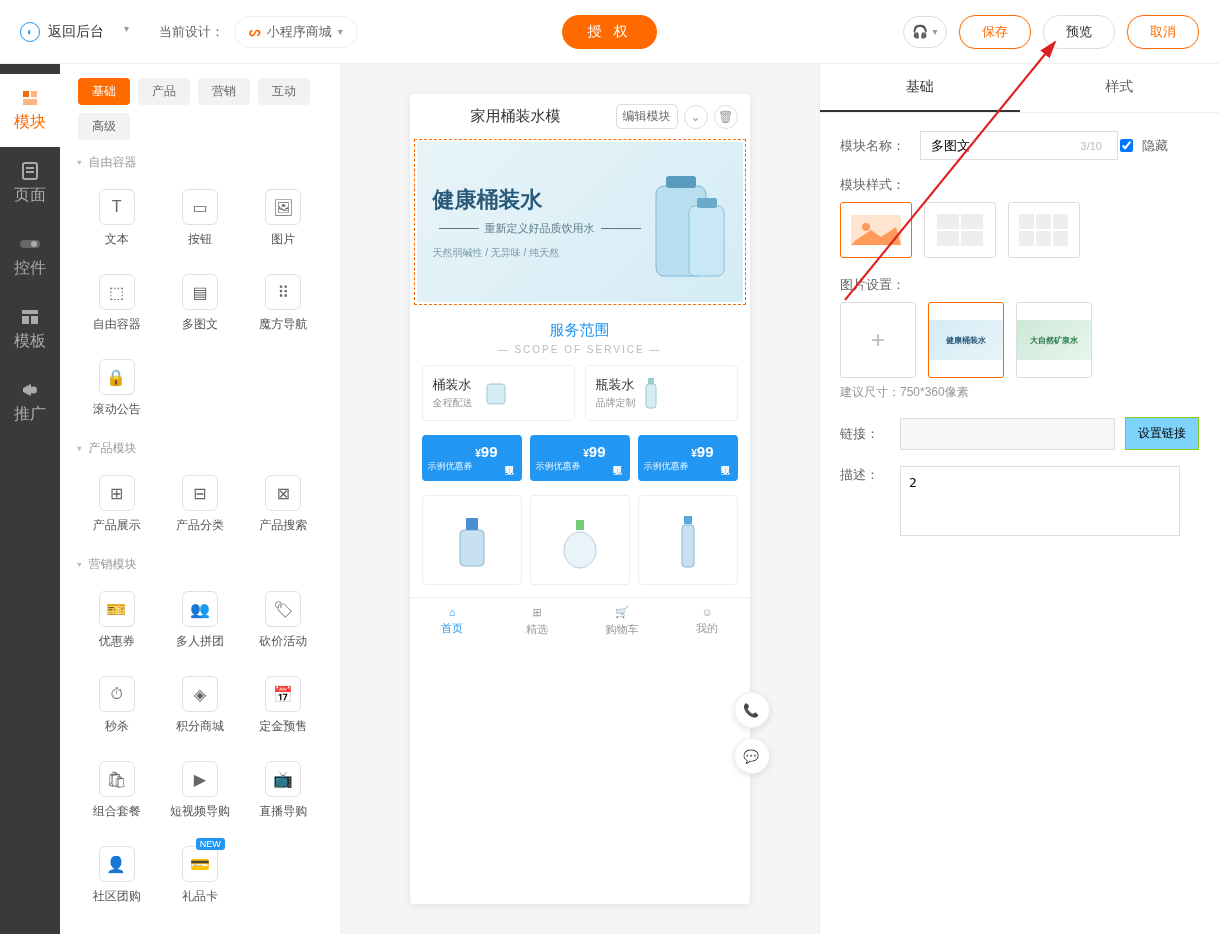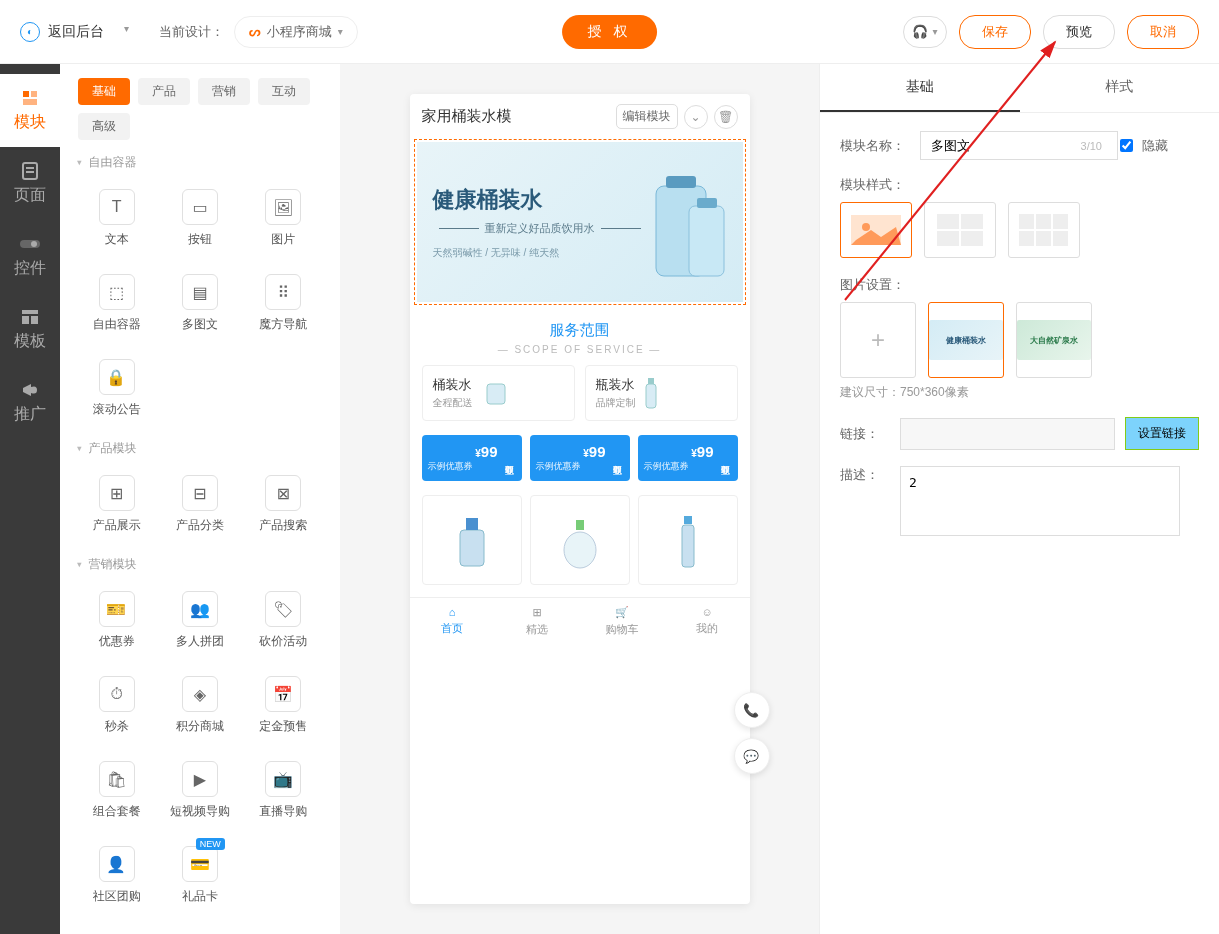--- a/index.html
+++ b/index.html
@@ -31,21 +31,21 @@
 .sec-head { display: flex; align-items: center; gap: 6px; color: #999; font-size: 12px; margin: 12px 0 8px 0; }
 .sec-head::before { content: "▸"; font-size: 9px; color: #bbb; transform: rotate(90deg); display: inline-block; }
 .mod-grid { display: grid; grid-template-columns: repeat(3, 1fr); gap: 6px; }
 .mod-item { display: flex; flex-direction: column; align-items: center; gap: 6px; padding: 10px 4px; cursor: pointer; position: relative; }
 .mod-item .m-ico { width: 36px; height: 36px; border: 1px solid #e0e0e0; border-radius: 6px; display: flex; align-items: center; justify-content: center; color: #666; font-size: 16px; }
 .mod-item .m-lbl { font-size: 12px; color: #555; }
 .mod-item .badge { position: absolute; top: 2px; right: 14px; background: #2196f3; color: #fff; font-size: 9px; padding: 1px 4px; border-radius: 3px; }
 .canvas-area { flex: 1; background: #f5f5f5; display: flex; justify-content: center; padding: 30px 0; overflow-y: auto; }
 .phone { width: 340px; background: #fff; border-radius: 4px; box-shadow: 0 2px 8px rgba(0,0,0,0.08); position: relative; }
 .phone-head { display: flex; align-items: center; padding: 10px 12px; gap: 6px; }
-.phone-title { flex: 1; text-align: left; font-size: 15px; font-weight: 500; font-family: Liberation Serif, serif; }
+.phone-title { flex: 1; text-align: center; font-size: 15px; font-weight: 500; font-family: Liberation Serif, serif; }
 .phone-head-btn { font-size: 12px; color: #666; padding: 3px 6px; border: 1px solid #ddd; border-radius: 5px; cursor: pointer; }
 .phone-head-ic { width: 24px; height: 24px; border: 1px solid #ddd; border-radius: 50%; display: flex; align-items: center; justify-content: center; font-size: 12px; color: #999; cursor: pointer; }
 .banner-sel { margin: 0 4px; border: 1px dashed #ff6a00; padding: 2px; }
 .banner { height: 160px; background: linear-gradient(135deg, #e8f4f8 0%, #d4ecf5 100%); display: flex; align-items: center; padding: 0 16px; position: relative; overflow: hidden; }
 .banner-text { z-index: 2; }
 .banner-title { font-size: 22px; font-weight: 700; color: #2a5a7a; margin-bottom: 6px; }
 .banner-sub { font-size: 11px; color: #5a7a8a; padding-bottom: 4px; }
 .banner-tags { font-size: 10px; color: #7a9aaa; margin-top: 6px; }
 .banner-hr { width: 40px; height: 1px; background: #5a7a8a; margin: 0 6px; display: inline-block; vertical-align: middle; }
 .bottle { position: absolute; right: 12px; bottom: 8px; }

